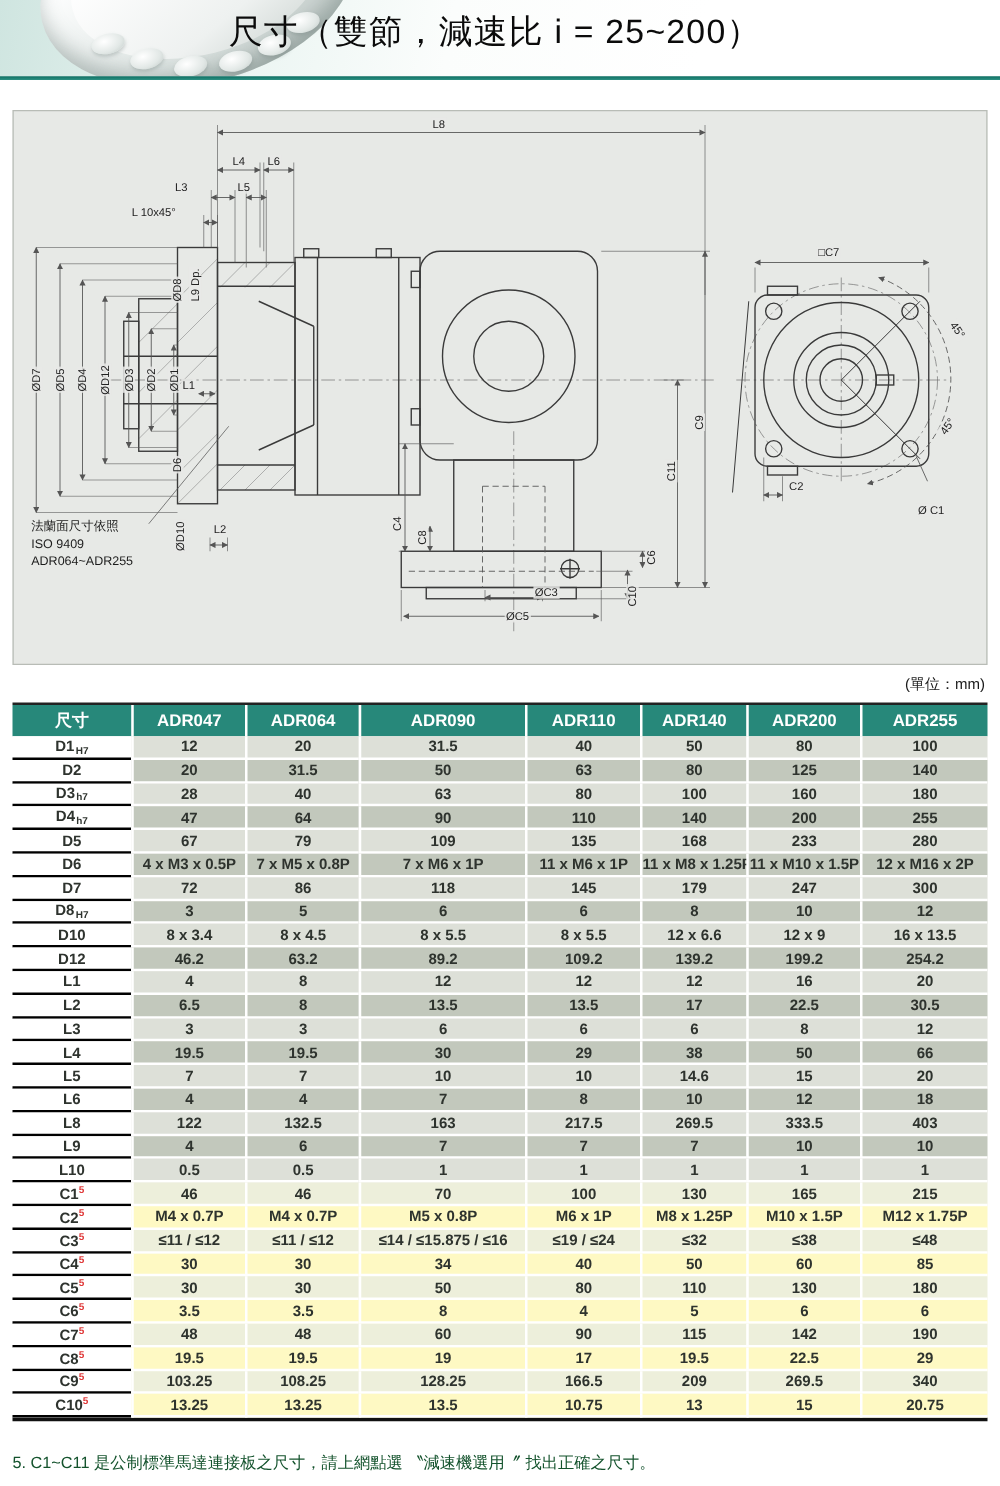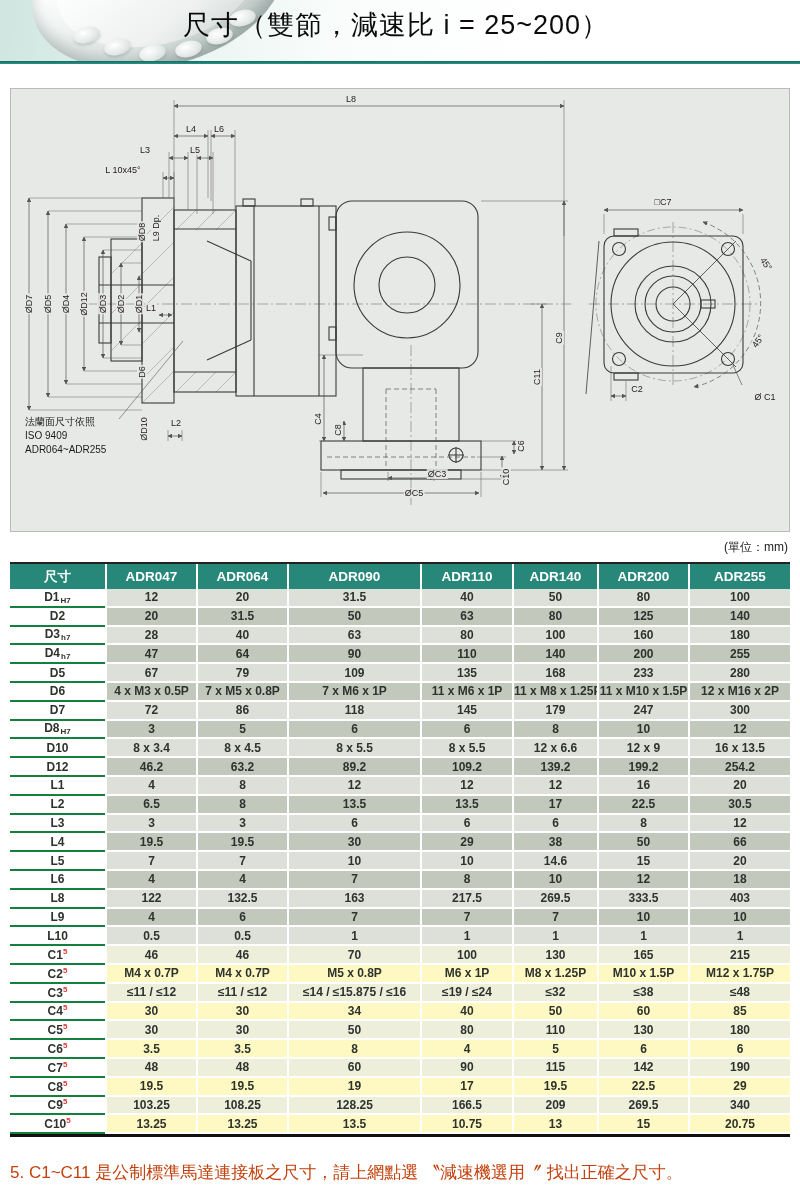--- a/index.html
+++ b/index.html
@@ -39,28 +39,28 @@
   .unit{position:absolute;right:12px;top:539px;font-size:12px;color:#1a1a1a;}
   
   .tablewrap{position:absolute;left:10px;top:562px;width:780px;
     border-top:2px solid #222;border-bottom:3px solid #111;}
   table.spec{border-collapse:separate;border-spacing:0;table-layout:fixed;width:780px;}
   table.spec th{background:#27887a;color:#fff;font-size:13.5px;font-weight:bold;
     height:25px;padding:0;text-align:center;box-sizing:border-box;}
   table.spec th + th{border-left:2px solid #fff;margin-left:48px;}
   table.spec td{height:18.8px;padding:0;text-align:center;font-size:12px;
     font-weight:bold;color:#2e332e;box-sizing:border-box;white-space:nowrap;overflow:hidden;}
-  td.rl{background:#fff;border-bottom:2px solid #15803d;color:#111;font-size:12.5px;}
+  td.rl{background:#fff;border-bottom:2px solid #000000;color:#111;font-size:12.5px;}
   td.dc{border-left:2px solid #fff;border-bottom:2px solid #fff;}
   td.g0{background:#dde0d8;} td.g1{background:#c2c8bc;}
   td.c0{background:#edefdb;} td.c1{background:#fef9c3;}
   .sub{font-size:8px;font-weight:bold;vertical-align:-2px;margin-left:1px;}
   .sup{font-size:8px;font-weight:bold;color:#e03a3a;vertical-align:5px;}
   
-  .footnote{position:absolute;left:10px;top:1161px;font-size:17px;color:#c2410c;}
+  .footnote{position:absolute;left:10px;top:1161px;font-size:13px;color:#14532d;}
 </style>
 </head>
 <body>
 
 <div class="banner">
   <div class="photo">
     <div class="disc"></div>
     <div class="disc-inner"></div>
     <div class="dimple" style="left:73px;top:27px"></div>
     <div class="dimple" style="left:104px;top:39px"></div>
@@ -205,21 +205,21 @@
       <span class="dl" style="left: 327px; top: 341px; transform: translate(-50%, -50%) rotate(-90deg);">C8</span>
       <span class="dl" style="left: 426px; top: 385px; transform: translate(-50%, -50%) rotate(0deg);">ØC3</span>
       <span class="dl" style="left: 403px; top: 404px; transform: translate(-50%, -50%) rotate(0deg);">ØC5</span>
       <span class="dl" style="left: 510px; top: 357px; transform: translate(-50%, -50%) rotate(-90deg);">C6</span>
       <span class="dl" style="left: 495px; top: 388px; transform: translate(-50%, -50%) rotate(-90deg);">C10</span>
       <span class="dl" style="left: 526px; top: 288px; transform: translate(-50%, -50%) rotate(-90deg);">C11</span>
       <span class="dl" style="left: 548px; top: 249px; transform: translate(-50%, -50%) rotate(-90deg);">C9</span>
       <span class="dl" style="left: 652px; top: 113px; transform: translate(-50%, -50%) rotate(0deg);">□C7</span>
       <span class="dl" style="left: 755px; top: 175px; transform: translate(-50%, -50%) rotate(55deg);">45°</span>
       <span class="dl" style="left: 747px; top: 252px; transform: translate(-50%, -50%) rotate(-55deg);">45°</span>
-      <span class="dl" style="left: 734px; top: 308px; transform: translate(-50%, -50%) rotate(0deg); margin-left: 20px;">Ø C1</span>
+      <span class="dl" style="left: 734px; top: 319px; transform: translate(-50%, -50%) rotate(0deg);">Ø C1</span>
       <span class="dl" style="left: 626px; top: 300px; transform: translate(-50%, -50%) rotate(0deg);">C2</span>
     </div>
 
   <div class="draw-note">
     <div>法蘭面尺寸依照</div>
     <div>ISO 9409</div>
     <div>ADR064~ADR255</div>
   </div>
 </div>
 

